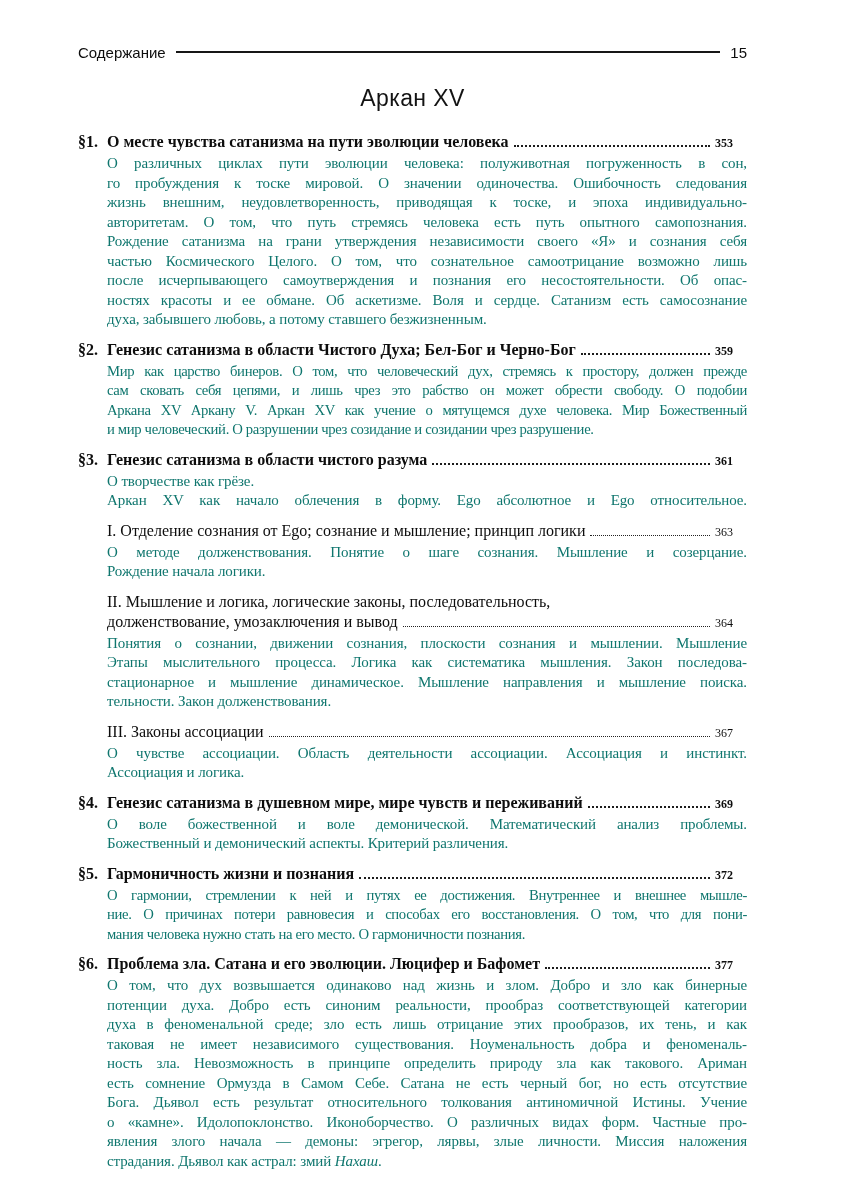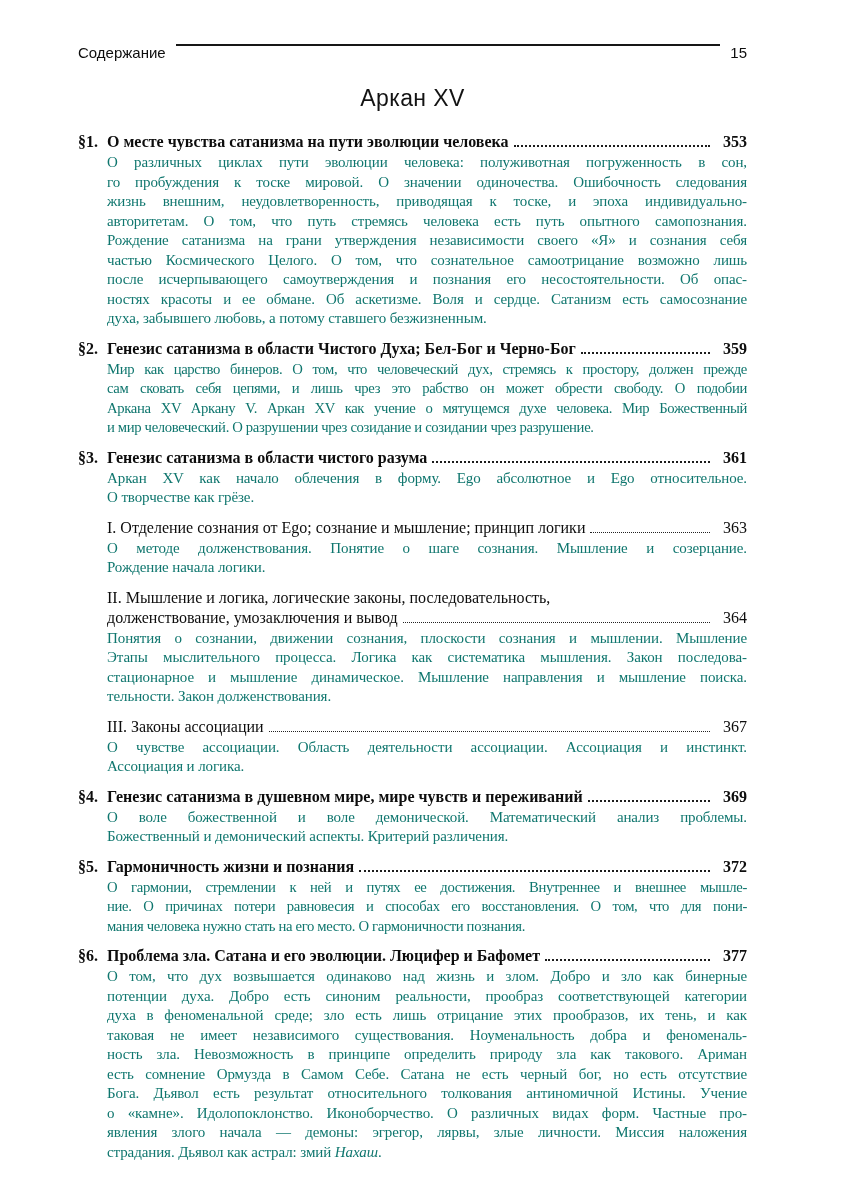--- a/index.html
+++ b/index.html
@@ -8,21 +8,21 @@
     background: #ffffff;
     color: #141414;
     font-family: "Liberation Serif", "DejaVu Serif", serif;
     box-sizing: border-box;
     padding: 44px 95px 0 78px;
     position: relative;
     overflow: hidden;
   }
   
   .page-header {
-    display: flex; align-items: flex-start;
+    display: flex; align-items: center;
     font-family: "Liberation Sans", "DejaVu Sans", sans-serif;
     font-size: 15px; color: #0e0e0e;
   }
   .header-rule {
     flex: 1 1 auto;
     border-bottom: 2px solid #161616;
     margin: 0 10px 1px 10px;
   }
   
   .doc-title {
@@ -46,22 +46,22 @@
   .head-pre { line-height: 20px; }
   .entry.section .head-text, .entry.section .head-pre { font-weight: bold; }
   .head-text { white-space: nowrap; }
   .dots {
     flex: 1 1 auto; min-width: 14px;
     border-bottom: 2.2px dotted #1c1c1c;
     margin: 0 5px;
   }
   .entry.sub .dots { border-bottom: 1.7px dotted #222; }
   .page-num {
-    min-width: 32px; text-align: right;
-    font-size: 16px; font-weight: bold; color: #0d0d0d;
+    min-width: 32px; 
+    font-size: 12px; font-weight: bold; color: #0d0d0d;
   }
   .entry.sub .page-num { font-weight: normal; }
   .body { margin-top: 1px; }
   .line {
     font-size: 15px; line-height: 19.5px;
     letter-spacing: -0.1px;
     text-align: justify; text-align-last: justify;
     color: #0f766e;
   }
   .line.last { text-align-last: left; }
@@ -118,22 +118,22 @@
   </div>
       <div class="entry section">
 
     <div class="row">
       <span class="label">§3.</span>
       <span class="head-text">Генезис сатанизма в области чистого разума</span>
       <span class="dots"></span>
       <span class="page-num">361</span>
     </div>
     <div class="body">
+          <div class="line last">О творчестве как грёзе.</div>
           <div class="line">Аркан XV как начало облечения в форму. Ego абсолютное и Ego относительное.</div>
-          <div class="line last">О творчестве как грёзе.</div>
         </div>
   </div>
       <div class="entry sub">
 
     <div class="row">
 
       <span class="head-text">I. Отделение сознания от Ego; сознание и мышление; принцип логики</span>
       <span class="dots"></span>
       <span class="page-num">363</span>
     </div>

